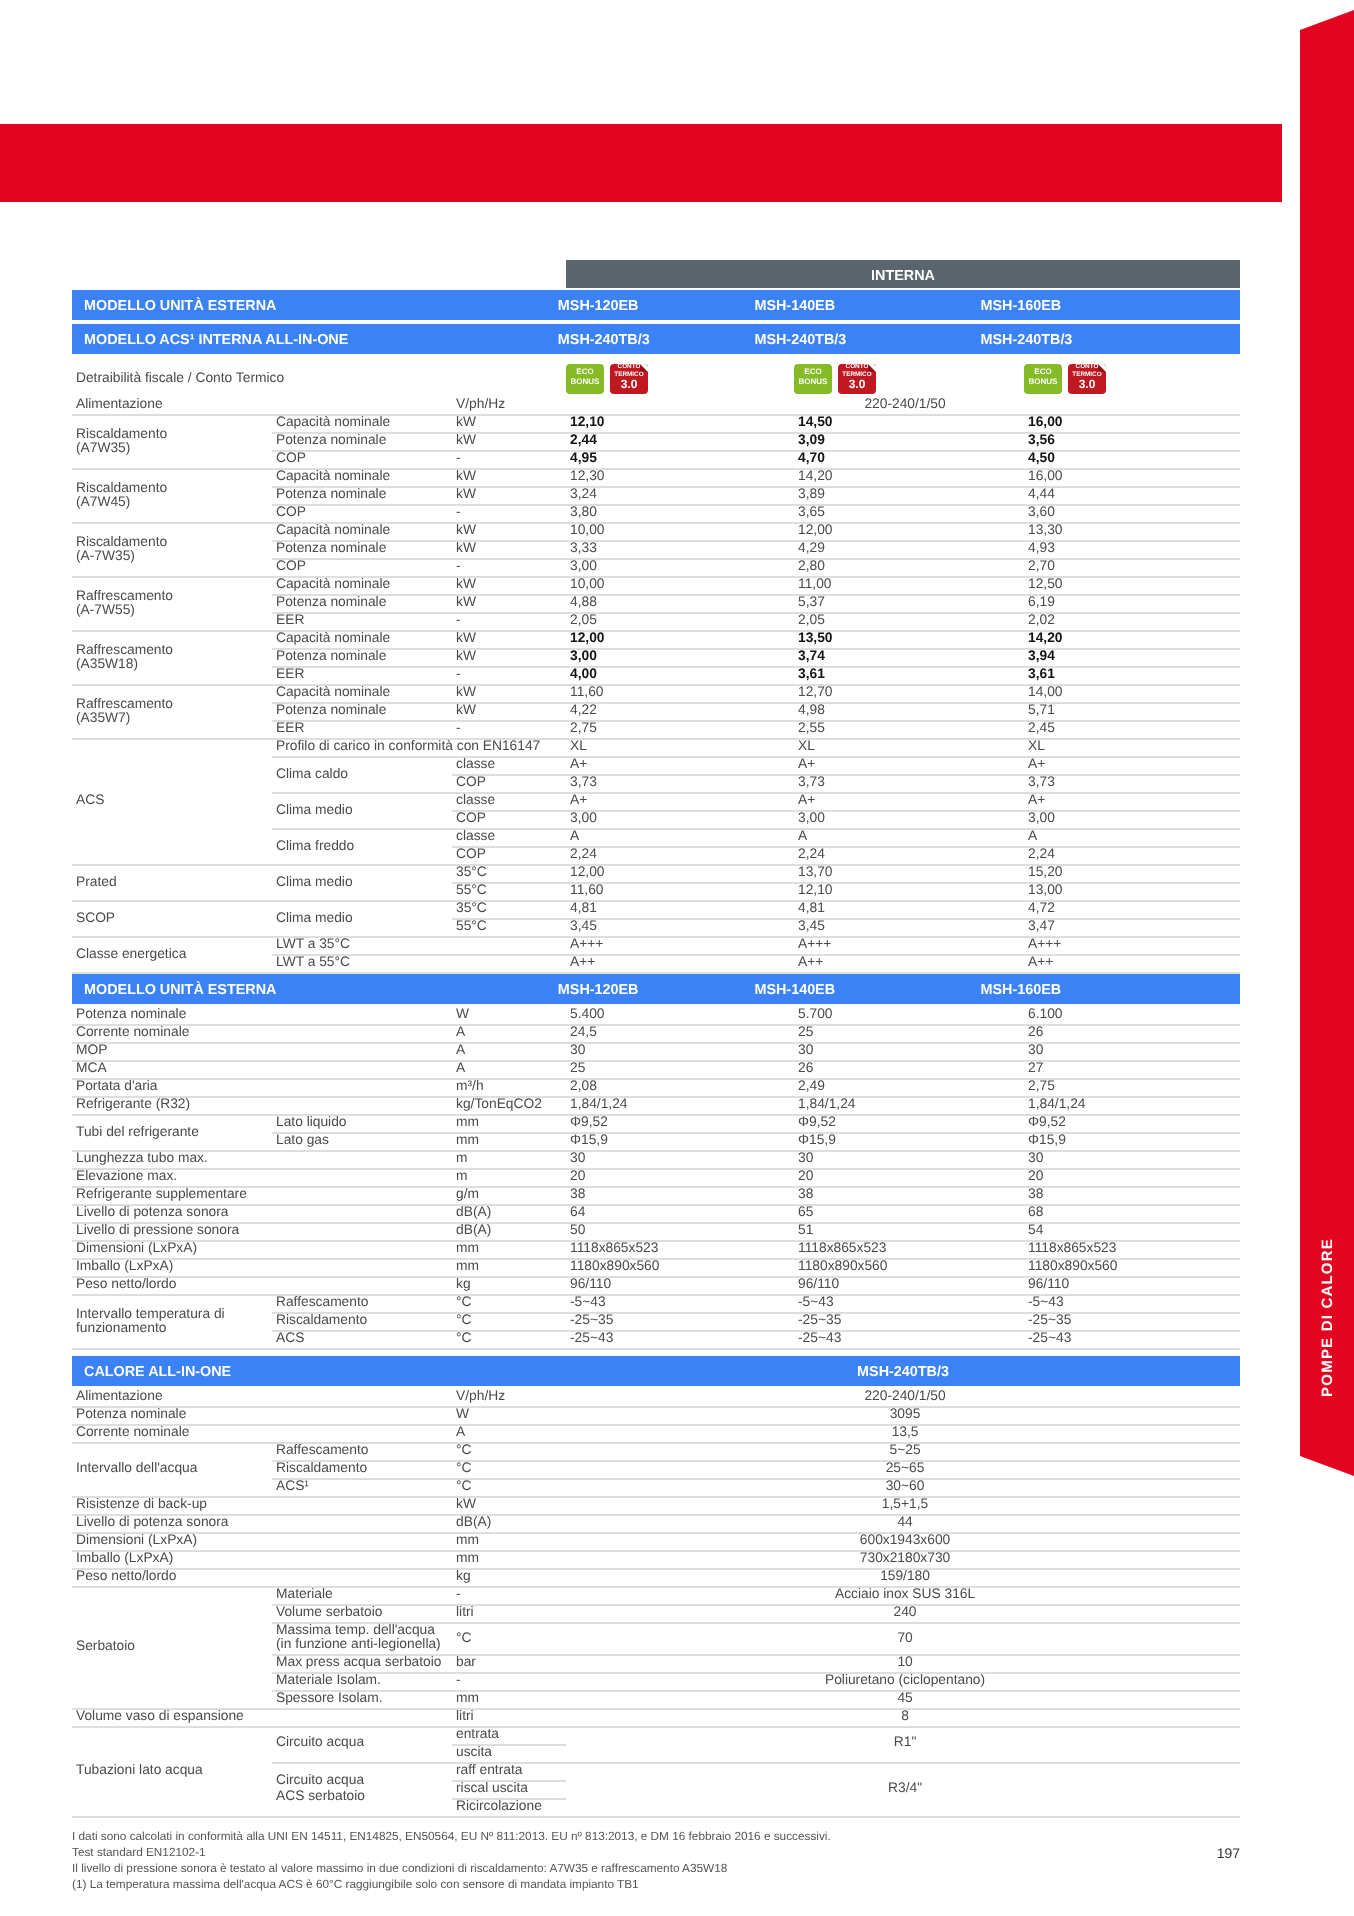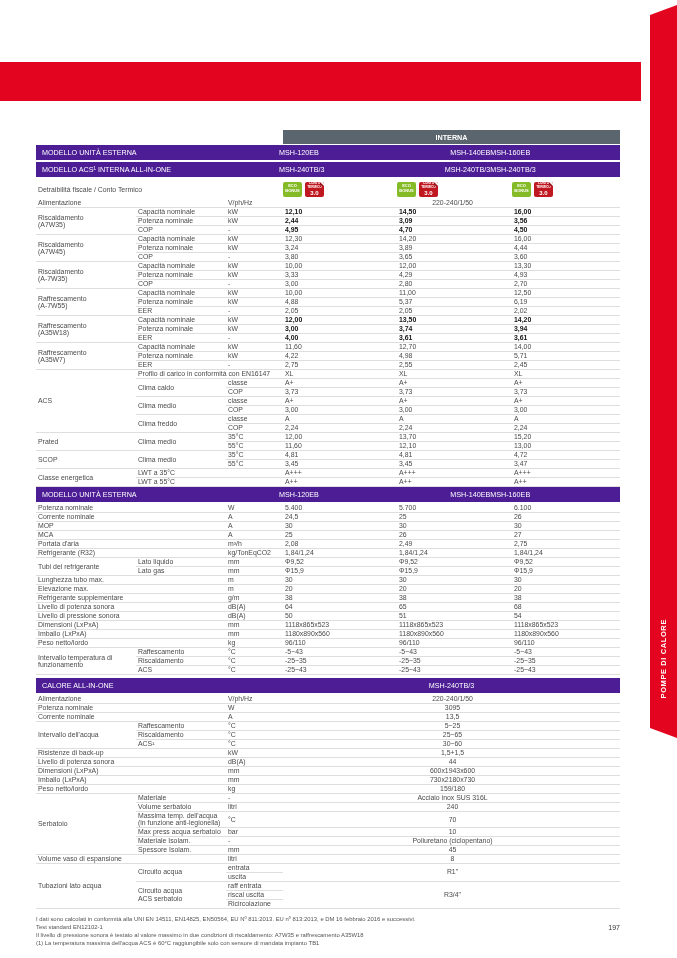--- a/index.html
+++ b/index.html
@@ -7,24 +7,24 @@
         font-family:"Liberation Sans",sans-serif;color:#444;}
   .banner{position:absolute;left:0;top:62px;width:641px;height:39px;background:#E30520;}
   .side-tab{position:absolute;right:0;top:5px;width:27px;height:733px;background:#E30520;
         clip-path:polygon(0 10px,100% 0,100% 100%,0 calc(100% - 10px));
         display:flex;align-items:flex-end;justify-content:center;padding-bottom:40px;box-sizing:border-box;}
   .side-tab span{writing-mode:vertical-rl;transform:rotate(180deg);color:#fff;font-weight:bold;
         font-size:7.5px;letter-spacing:.6px;white-space:nowrap;}
   .tbl-wrap{position:absolute;left:36px;top:130px;width:584px;}
   .monofase-bar{margin-left:247px;width:337px;height:14px;background:#5A656E;color:#fff;
         font-weight:bold;font-size:7.2px;display:flex;align-items:center;justify-content:center;margin-bottom:1px;}
-  .hdr{display:flex;background:#4c1d95;color:#fff;font-weight:normal;font-size:7.2px;height:15px;
+  .hdr{display:flex;background:#3b82f6;color:#fff;font-weight:bold;font-size:7.2px;height:15px;
         align-items:center;margin-bottom:2px;}
   .hdr .h-label{width:247px;padding-left:6px;box-sizing:border-box;}
-  .hdr .w1{width:100px;} .hdr .w2{width:115px;text-align:right;} .hdr .w3{width:132px;}
+  .hdr .w1{width:100px;} .hdr .w2{width:115px;} .hdr .w3{width:132px;}
   .hdr .h-val-wide{width:337px;text-align:center;}
   .badge-row{display:flex;height:20px;align-items:center;font-size:6.9px;color:#4a4a4a;}
   .badge-row .b-label{width:247px;padding-left:2px;box-sizing:border-box;}
   .b-cell{display:flex;gap:3px;align-items:center;box-sizing:border-box;}
   .b-cell.c1{width:114px;} .b-cell.c2{width:115px;} .b-cell.c3{width:108px;}
   .badge-eco{width:19px;height:15px;background:#86BB28;border-radius:2px;color:#fff;font-weight:bold;
         font-size:4px;line-height:1.2;display:flex;flex-direction:column;align-items:center;justify-content:center;}
   .badge-conto{width:19px;height:15px;background:#C01820;border-radius:2px;color:#fff;position:relative;
         display:flex;flex-direction:column;align-items:center;justify-content:center;overflow:hidden;}
   .badge-conto .tiny{font-size:3.2px;line-height:1.1;font-weight:bold;}

